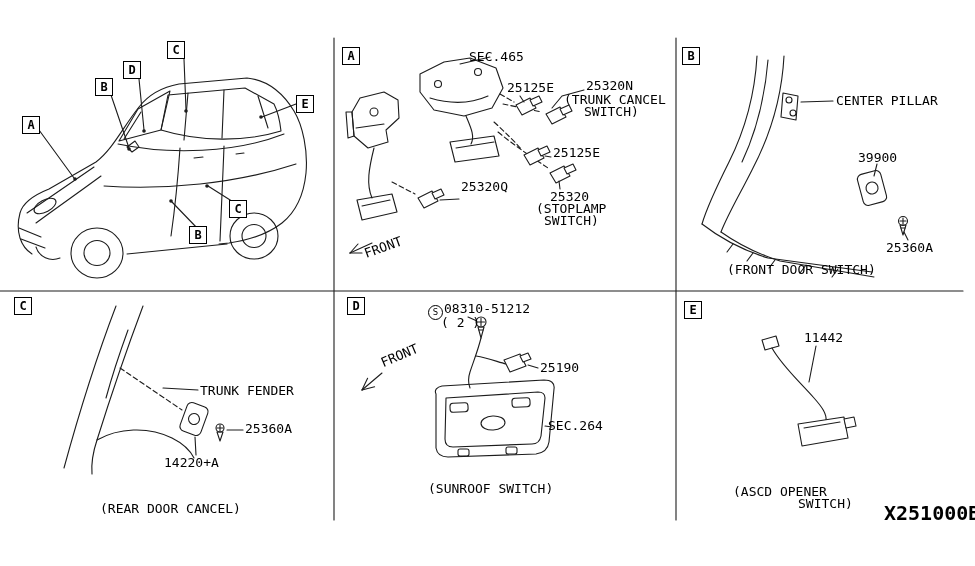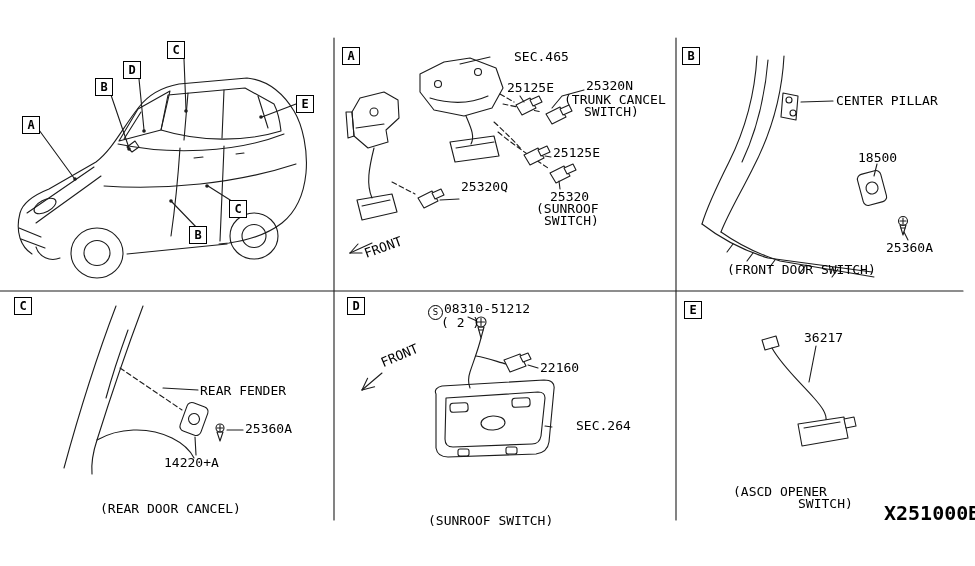--- a/index.html
+++ b/index.html
@@ -233,50 +233,50 @@
   <div class="callout" style="left:296px;top:95px">E</div>
   <div class="callout" style="left:229px;top:200px">C</div>
   <div class="callout" style="left:189px;top:226px">B</div>
 
   <div class="callout" style="left:342px;top:47px">A</div>
   <div class="callout" style="left:682px;top:47px">B</div>
   <div class="callout" style="left:14px;top:297px">C</div>
   <div class="callout" style="left:347px;top:297px">D</div>
   <div class="callout" style="left:684px;top:301px">E</div>
 
-  <div class="lbl" style="left:514px;top:50px">SEC.465</div>
+  <div class="lbl" style="left:469px;top:50px">SEC.465</div>
   <div class="lbl" style="left:507px;top:81px">25125E</div>
   <div class="lbl" style="left:586px;top:79px">25320N</div>
   <div class="lbl" style="left:564px;top:93px">(TRUNK CANCEL</div>
   <div class="lbl" style="left:584px;top:105px">SWITCH)</div>
   <div class="lbl" style="left:553px;top:146px">25125E</div>
   <div class="lbl" style="left:550px;top:190px">25320</div>
-  <div class="lbl" style="left:536px;top:202px">(SUNROOF</div>
+  <div class="lbl" style="left:536px;top:202px">(STOPLAMP</div>
   <div class="lbl" style="left:544px;top:214px">SWITCH)</div>
   <div class="lbl" style="left:461px;top:180px">25320Q</div>
   <div class="lbl rot" style="left:367px;top:247px;transform:rotate(-20deg)">FRONT</div>
 
   <div class="lbl" style="left:836px;top:94px">CENTER PILLAR</div>
-  <div class="lbl" style="left:858px;top:151px">18500</div>
+  <div class="lbl" style="left:858px;top:151px">39900</div>
   <div class="lbl" style="left:886px;top:241px">25360A</div>
   <div class="lbl" style="left:727px;top:263px">(FRONT DOOR SWITCH)</div>
 
-  <div class="lbl" style="left:200px;top:384px">REAR FENDER</div>
+  <div class="lbl" style="left:200px;top:384px">TRUNK FENDER</div>
   <div class="lbl" style="left:245px;top:422px">25360A</div>
   <div class="lbl" style="left:164px;top:456px">14220+A</div>
   <div class="lbl" style="left:100px;top:502px">(REAR DOOR CANCEL)</div>
 
   <div class="lbl" style="left:428px;top:302px">
     <span class="scirc">S</span><span>08310-51212</span>
   </div>
   <div class="lbl" style="left:441px;top:316px">( 2 )</div>
-  <div class="lbl" style="left:540px;top:361px">22160</div>
-  <div class="lbl" style="left:576px;top:419px">SEC.264</div>
+  <div class="lbl" style="left:540px;top:361px">25190</div>
+  <div class="lbl" style="left:548px;top:419px">SEC.264</div>
   <div class="lbl rot" style="left:384px;top:356px;transform:rotate(-23deg)">FRONT</div>
-  <div class="lbl" style="left:428px;top:514px">(SUNROOF SWITCH)</div>
-
-  <div class="lbl" style="left:804px;top:331px">36217</div>
+  <div class="lbl" style="left:428px;top:482px">(SUNROOF SWITCH)</div>
+
+  <div class="lbl" style="left:804px;top:331px">11442</div>
   <div class="lbl" style="left:733px;top:485px">(ASCD OPENER</div>
   <div class="lbl" style="left:798px;top:497px">SWITCH)</div>
 
   <div class="lbl code" style="left:884px;top:507px">X251000B</div>
 
 </div>
 
 </body></html>

